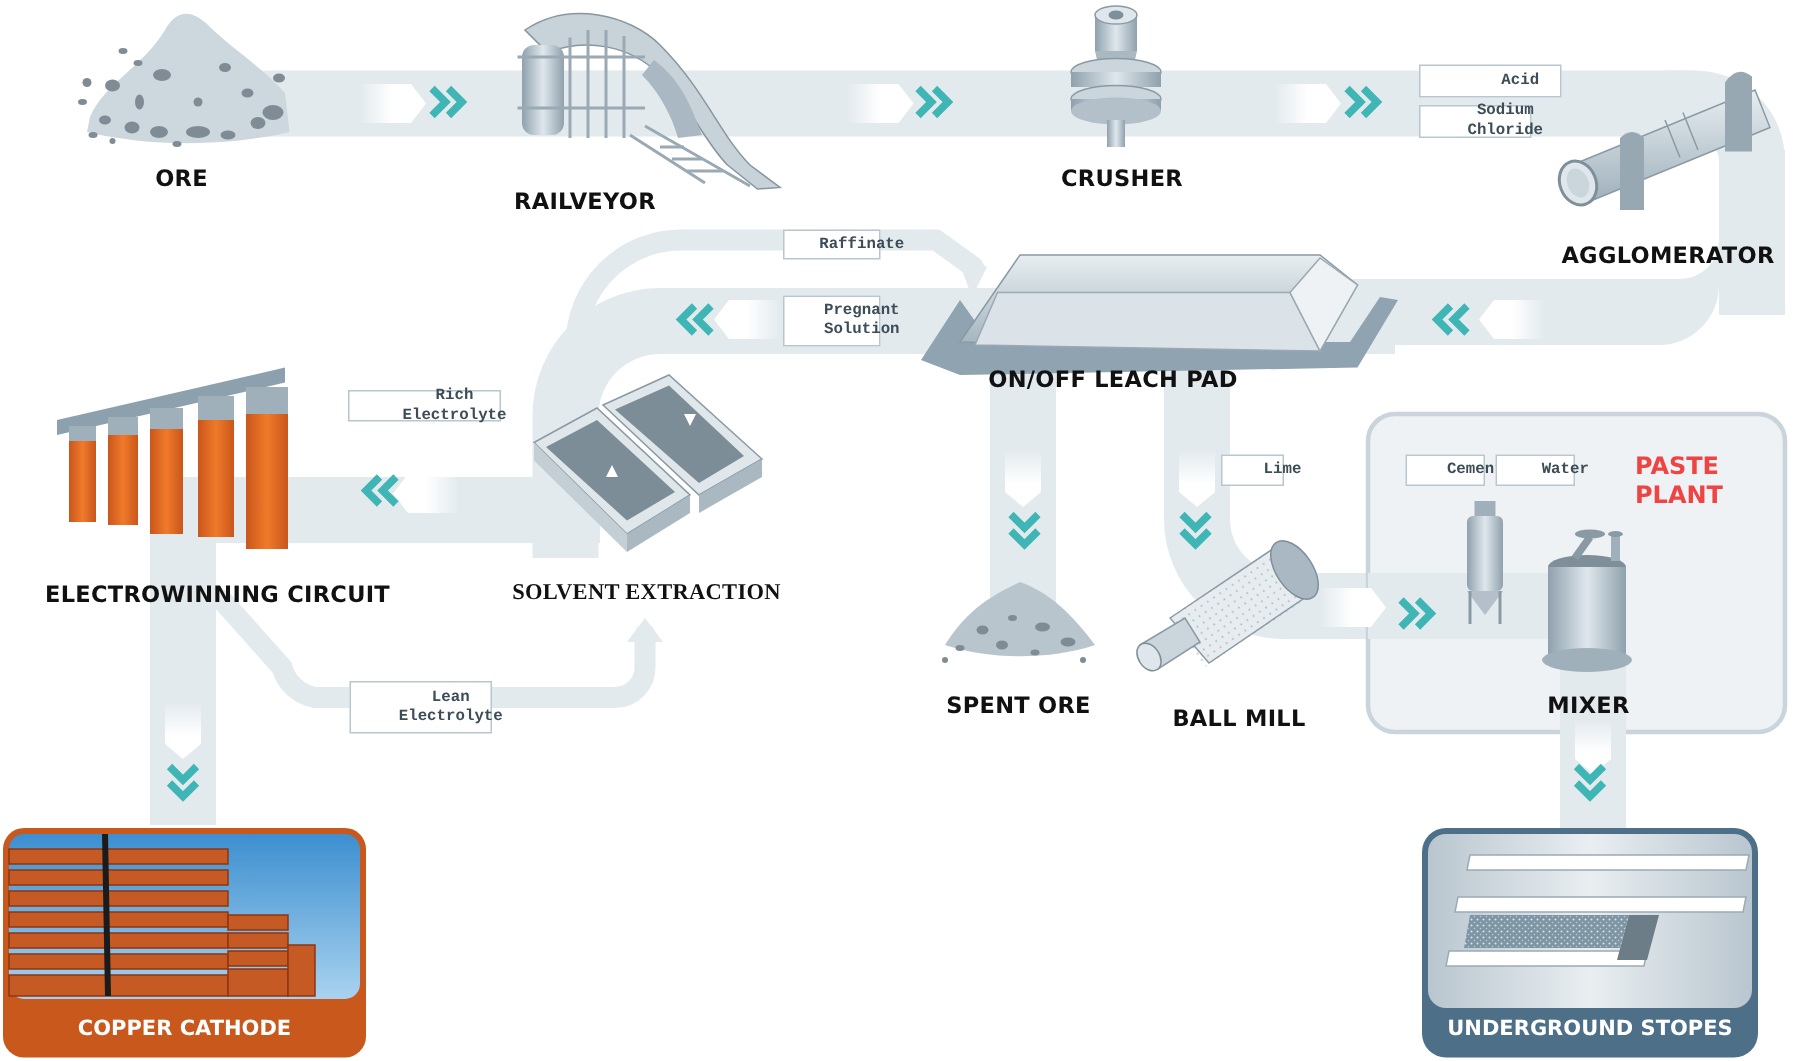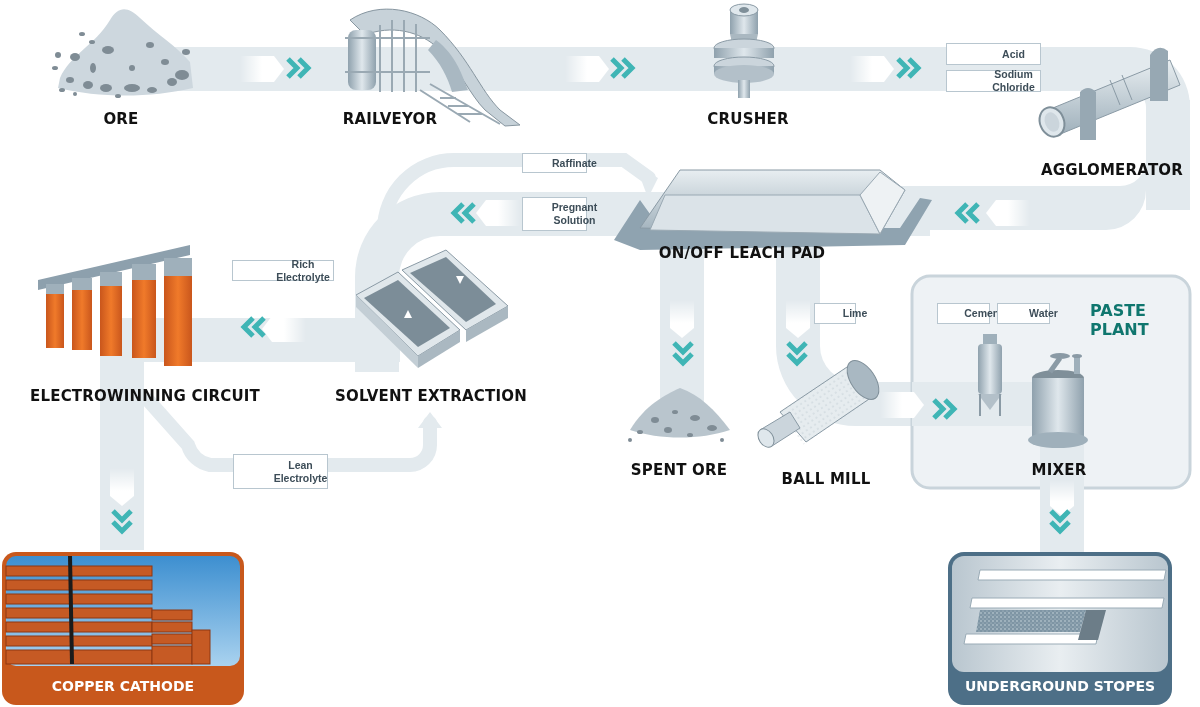--- a/index.html
+++ b/index.html
@@ -1,20 +1,20 @@
 <!DOCTYPE html>
 <html><head>
 <meta charset="utf-8">
 <style>
   html, body { margin:0; padding:0; background:#ffffff; }
   body { width:1200px; height:707px; position:relative; overflow:hidden; font-family:"Liberation Sans", sans-serif; }
   #stage { position:absolute; left:0; top:0; width:1200px; height:707px; }
   .stage-label { position:absolute; font-family:"DejaVu Sans", sans-serif; font-weight:bold; font-size:15px; color:#111; letter-spacing:0.2px; white-space:nowrap; transform:translateX(-50%); }
-  .tag { position:absolute; background:#fff; border:1px solid #b8c6cf; color:#3d4d58; font-family:Liberation Sans, sans-serif; font-size:10.5px; font-weight:bold; text-align:center; display:flex; align-items:center; justify-content:center; box-sizing:border-box; line-height:13px;padding-left:40px; }
-  .paste-title { position:absolute; left:1090px; top:301px; color:#0f766e; font-family:"DejaVu Sans", sans-serif; font-weight:bold; font-size:16px; line-height:19px; }
+  .tag { position:absolute; background:#fff; border:1px solid #b8c6cf; color:#3d4d58; font-family:Liberation Mono, monospace; font-size:10.5px; font-weight:bold; text-align:center; display:flex; align-items:center; justify-content:center; box-sizing:border-box; line-height:13px;padding-left:40px; }
+  .paste-title { position:absolute; left:1090px; top:301px; color:#ef4444; font-family:"DejaVu Sans", sans-serif; font-weight:bold; font-size:16px; line-height:19px; }
   .card-label { position:absolute; color:#fff; font-family:"DejaVu Sans", sans-serif; font-weight:bold; font-size:14px; text-align:center; }
 </style>
 </head>
 <body>
 
 <div id="stage">
 <svg width="1200" height="707" viewBox="0 0 1200 707" style="position:absolute;left:0;top:0">
   <defs>
     <linearGradient id="fadeR" x1="0" x2="1" y1="0" y2="0">
           <stop offset="0" stop-color="#fff" stop-opacity="0"></stop>
@@ -315,40 +315,40 @@
       <path d="M980 570 H1166 L1164 580 H978 Z"></path>
       <path d="M972 598 H1164 L1162 608 H970 Z"></path>
       <path d="M966 634 H1098 L1096 644 H964 Z"></path>
     </g>
     <path d="M980 610 H1086 L1080 632 H976 Z" fill="url(#sand)"></path>
     <path d="M1086 610 H1106 L1098 640 H1078 Z" fill="#6c7d88"></path>
   </g>
 </svg>
 
 <div class="stage-label" style="left:121px;top:110px;">ORE</div>
-<div class="stage-label" style="left:390px;top:110px;">RAILVEYOR</div>
+<div class="stage-label" style="left:390px;top:125px;">RAILVEYOR</div>
 <div class="stage-label" style="left:748px;top:110px;">CRUSHER</div>
 <div class="stage-label" style="left:1112px;top:161px;">AGGLOMERATOR</div>
 <div class="stage-label" style="left:742px;top:244px;">ON/OFF LEACH PAD</div>
-<div class="stage-label" style="left:431px;top:387px;">SOLVENT EXTRACTION</div>
+<div class="stage-label" style="left:431px;top:387px;font-family:Liberation Serif, serif;">SOLVENT EXTRACTION</div>
 <div class="stage-label" style="left:122px;top:387px;margin-left:23px;">ELECTROWINNING CIRCUIT</div>
 <div class="stage-label" style="left:679px;top:461px;">SPENT ORE</div>
 <div class="stage-label" style="left:826px;top:470px;">BALL MILL</div>
 <div class="stage-label" style="left:1059px;top:461px;">MIXER</div>
 
 <div class="card-label" style="left:948px;width:224px;top:678px;">UNDERGROUND STOPES</div>
 <div class="card-label" style="left:2px;width:242px;top:678px;">COPPER CATHODE</div>
 
 <div class="paste-title">
   <div>PASTE</div>
   <div>PLANT</div>
 </div>
 
 <div class="tag" style="left:946px;top:43px;width:95px;height:22px;">Acid</div>
-<div class="tag" style="left:946px;top:70px;width:95px;height:22px;">Sodium Chloride</div>
+<div class="tag" style="left:946px;top:70px;width:75px;height:22px;">Sodium Chloride</div>
 <div class="tag" style="left:522px;top:153px;width:65px;height:20px;">Raffinate</div>
 <div class="tag" style="left:522px;top:197px;width:65px;height:34px;flex-direction:column;">
   <span>Pregnant</span>
   <span>Solution</span>
 </div>
 <div class="tag" style="left:232px;top:260px;width:102px;height:21px;">Rich Electrolyte</div>
 <div class="tag" style="left:233px;top:454px;width:95px;height:35px;">Lean Electrolyte</div>
 <div class="tag" style="left:814px;top:303px;width:40px;height:21px;">Lime</div>
 <div class="tag" style="left:937px;top:303px;width:53px;height:21px;">Cement</div>
 <div class="tag" style="left:997px;top:303px;width:53px;height:21px;">Water</div>

